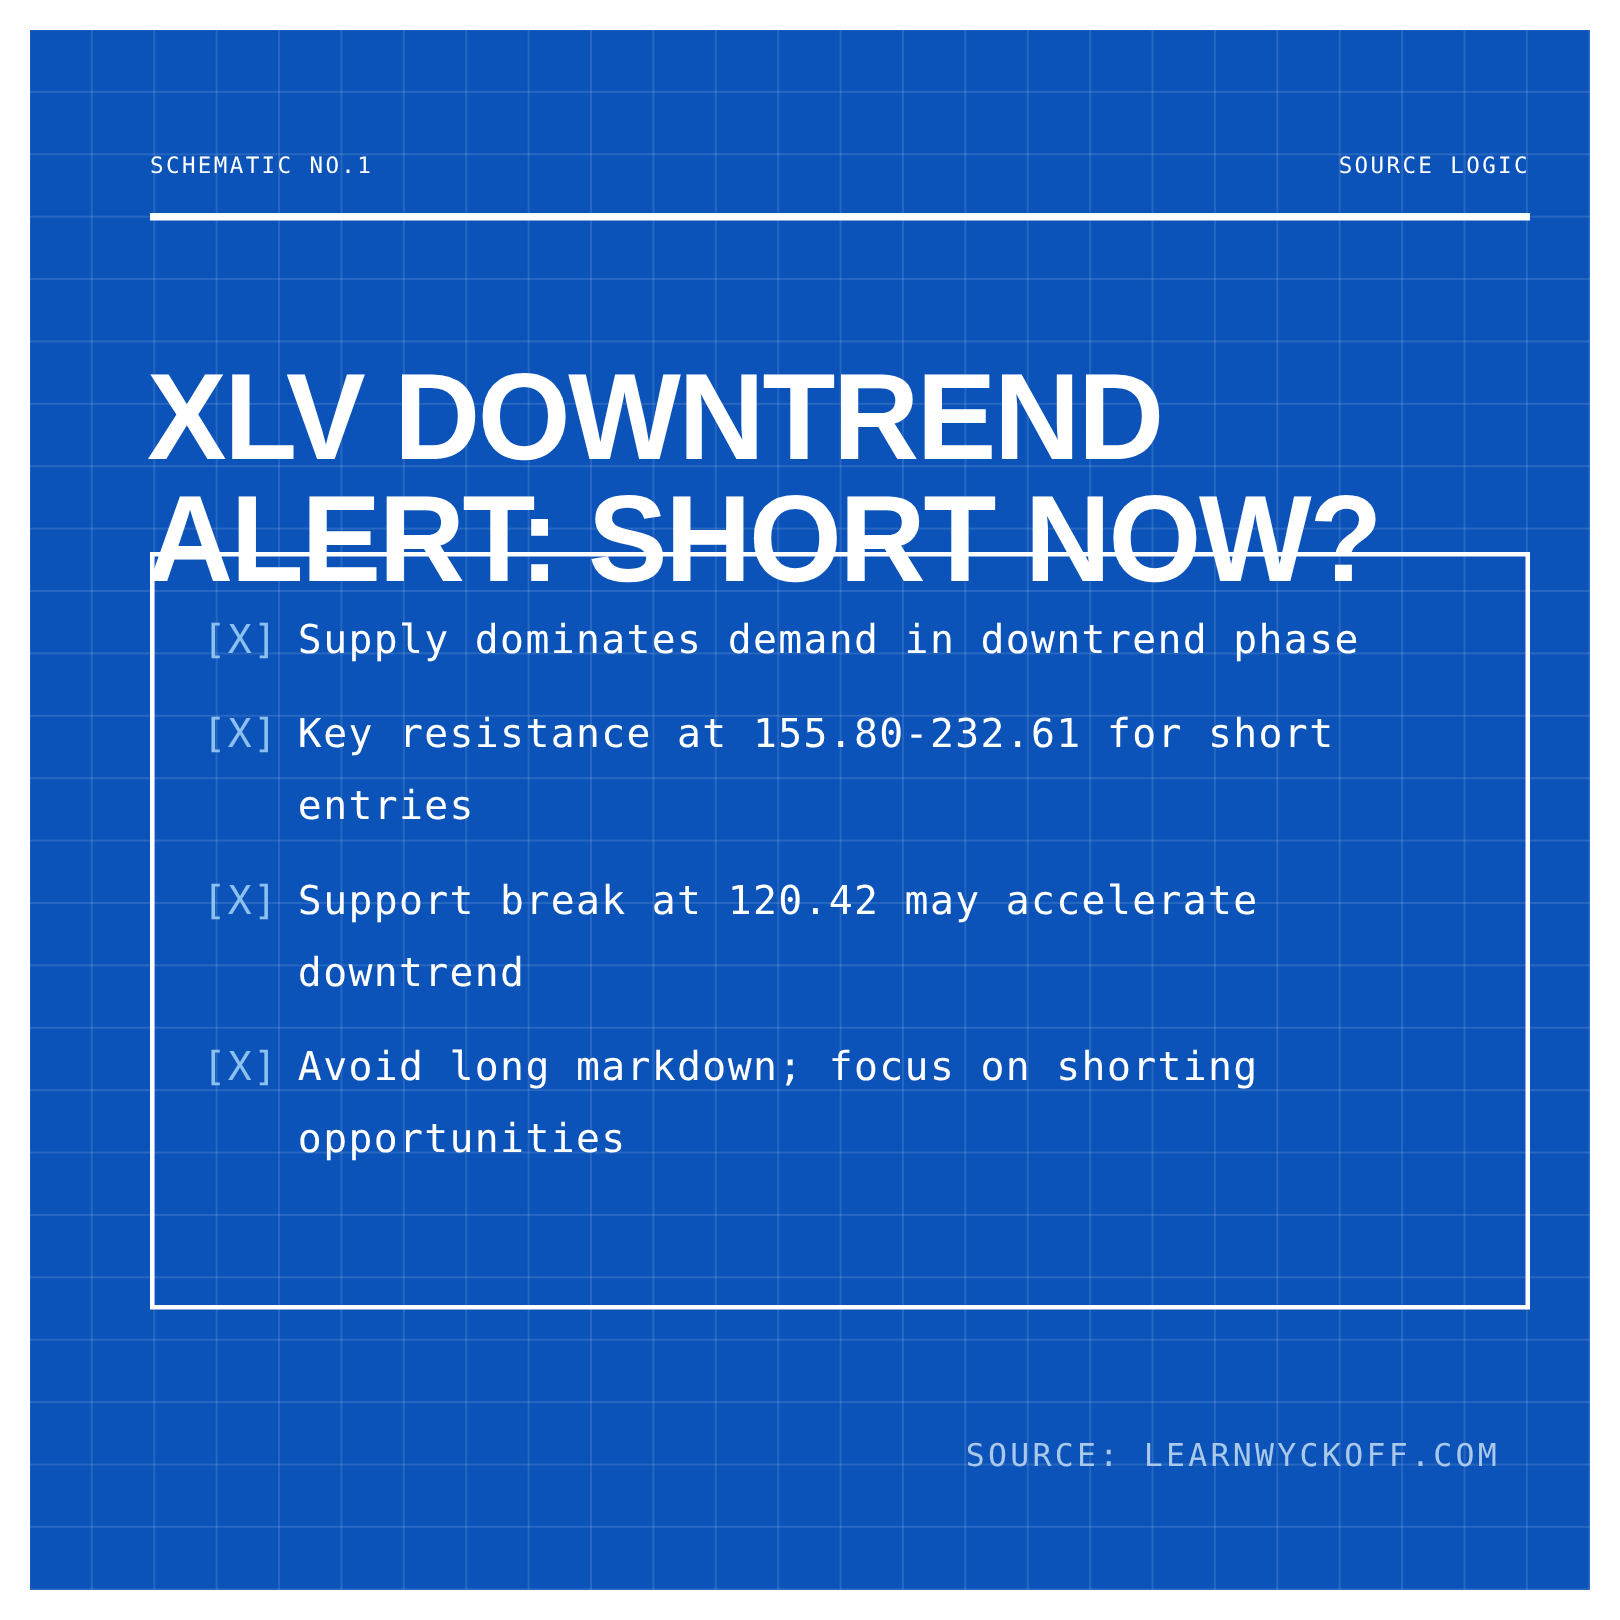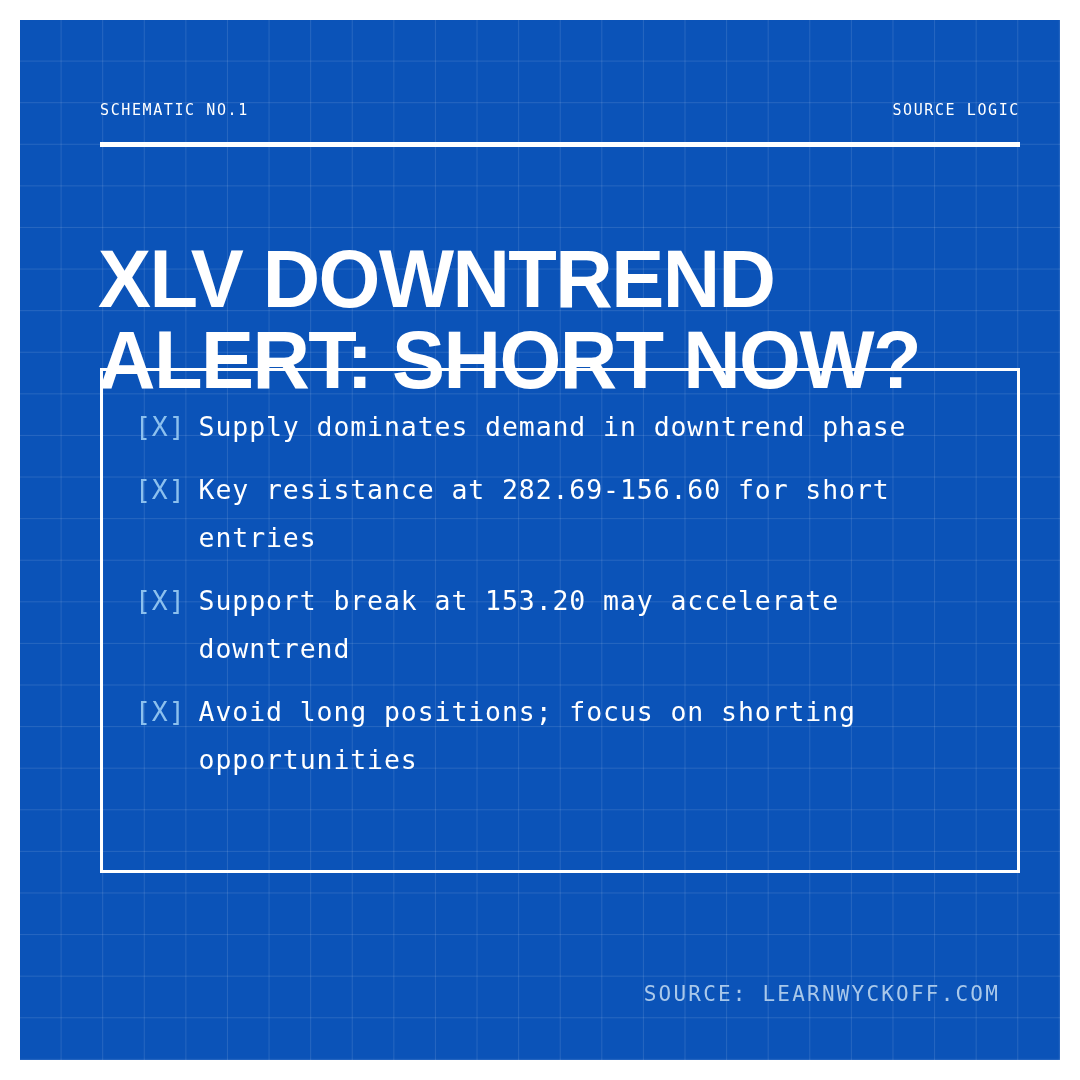--- a/index.html
+++ b/index.html
@@ -120,21 +120,21 @@
   .bullet-text {
     flex: 1 1 auto;
     color: #ffffff;
     padding-left: 13px;
   }
 
   
   .footer {
     position: absolute;
     right: 60px;
-    top: 962px;
+    top: 938px;
     font-family: "DejaVu Sans Mono", "Liberation Mono", monospace;
     font-size: 21px;
     letter-spacing: 2.2px;
     color: #a9c8ea;
     white-space: nowrap;
     text-align: right;
   }
 </style>
 </head>
 <body>
@@ -154,29 +154,29 @@
     </h1>
 
     <div class="bullet-box">
       <ul class="bullet-list">
         <li class="bullet-item">
           <span class="bullet-marker">[X]</span>
           <span class="bullet-text">Supply dominates demand in downtrend phase</span>
         </li>
         <li class="bullet-item">
           <span class="bullet-marker">[X]</span>
-          <span class="bullet-text">Key resistance at 282.69-156.60 for short entries</span>
+          <span class="bullet-text">Key resistance at 155.80-232.61 for short entries</span>
         </li>
         <li class="bullet-item">
           <span class="bullet-marker">[X]</span>
-          <span class="bullet-text">Support break at 153.20 may accelerate downtrend</span>
+          <span class="bullet-text">Support break at 120.42 may accelerate downtrend</span>
         </li>
         <li class="bullet-item">
           <span class="bullet-marker">[X]</span>
-          <span class="bullet-text">Avoid long positions; focus on shorting opportunities</span>
+          <span class="bullet-text">Avoid long markdown; focus on shorting opportunities</span>
         </li>
       </ul>
     </div>
 
     <div class="footer">SOURCE: LEARNWYCKOFF.COM</div>
 
   </div>
 </div>
 
 </body></html>

